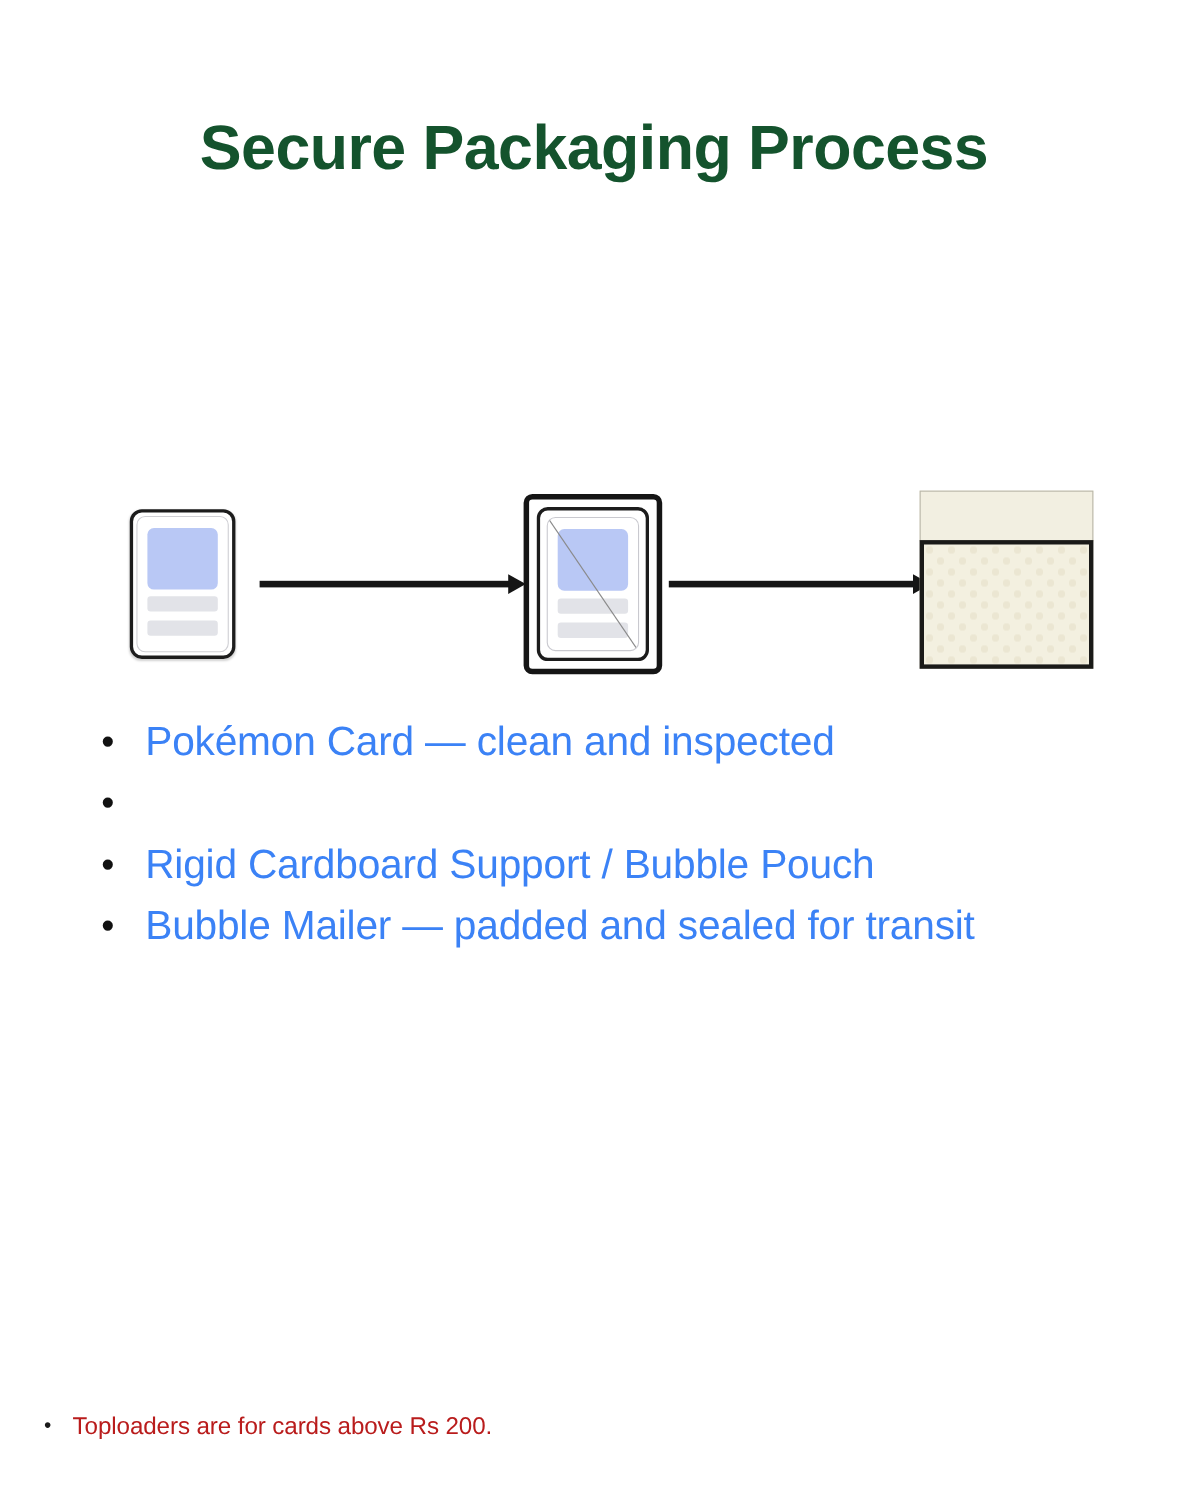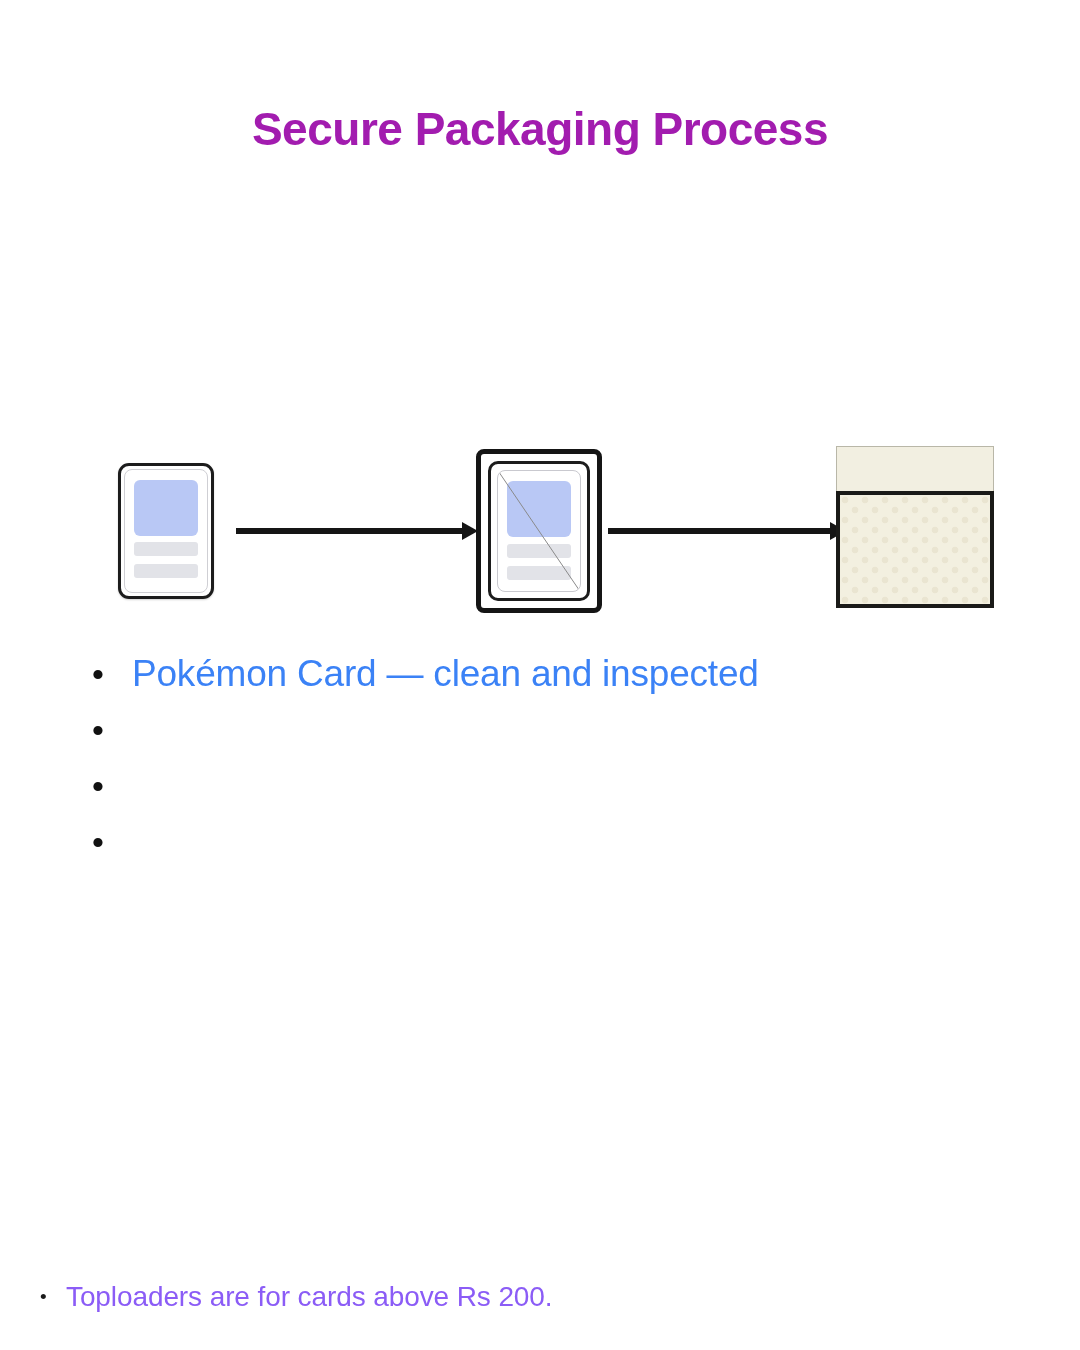--- a/index.html
+++ b/index.html
@@ -17,24 +17,24 @@
     -webkit-font-smoothing: antialiased;
   }
 
   
   .page-title {
     position: absolute;
     left: 0;
     top: 104px;
     width: 1080px;
     text-align: center;
-    font-size: 46px;
+    font-size: 57px;
     font-weight: 700;
     letter-spacing: -0.5px;
-    color: #a21caf;
+    color: #14532d;
     line-height: 1.1;
   }
 
   
   .diagram {
     position: absolute;
     left: 0;
     top: 430px;
     width: 1080px;
     height: 200px;
@@ -251,23 +251,23 @@
     align-items: flex-start;
   }
   .footnote-dot {
     width: 26px;
     flex: 0 0 26px;
     font-size: 19px;
     line-height: 30px;
     color: #1a1a1a;
   }
   .footnote-text {
-    font-size: 28px;
+    font-size: 22px;
     line-height: 30px;
-    color: #8b5cf6;
+    color: #b91c1c;
     letter-spacing: -0.1px;
   }
 </style>
 </head>
 <body>
 
 <div class="page-title">Secure Packaging Process</div>
 
 <div class="diagram">
 
@@ -317,24 +317,26 @@
     <div class="bullet-dot">•</div>
     <div class="bullet-text">Pokémon Card — clean and inspected</div>
   </div>
 
   <div class="bullet-row">
     <div class="bullet-dot">•</div>
   </div>
 
   <div class="bullet-row">
     <div class="bullet-dot">•</div>
+    <div class="bullet-text">Rigid Cardboard Support / Bubble Pouch</div>
   </div>
 
   <div class="bullet-row">
     <div class="bullet-dot">•</div>
+    <div class="bullet-text">Bubble Mailer — padded and sealed for transit</div>
   </div>
 
 </div>
 
 <div class="footnote">
   <div class="footnote-dot">•</div>
   <div class="footnote-text">Toploaders are for cards above Rs 200.</div>
 </div>
 
 </body></html>

